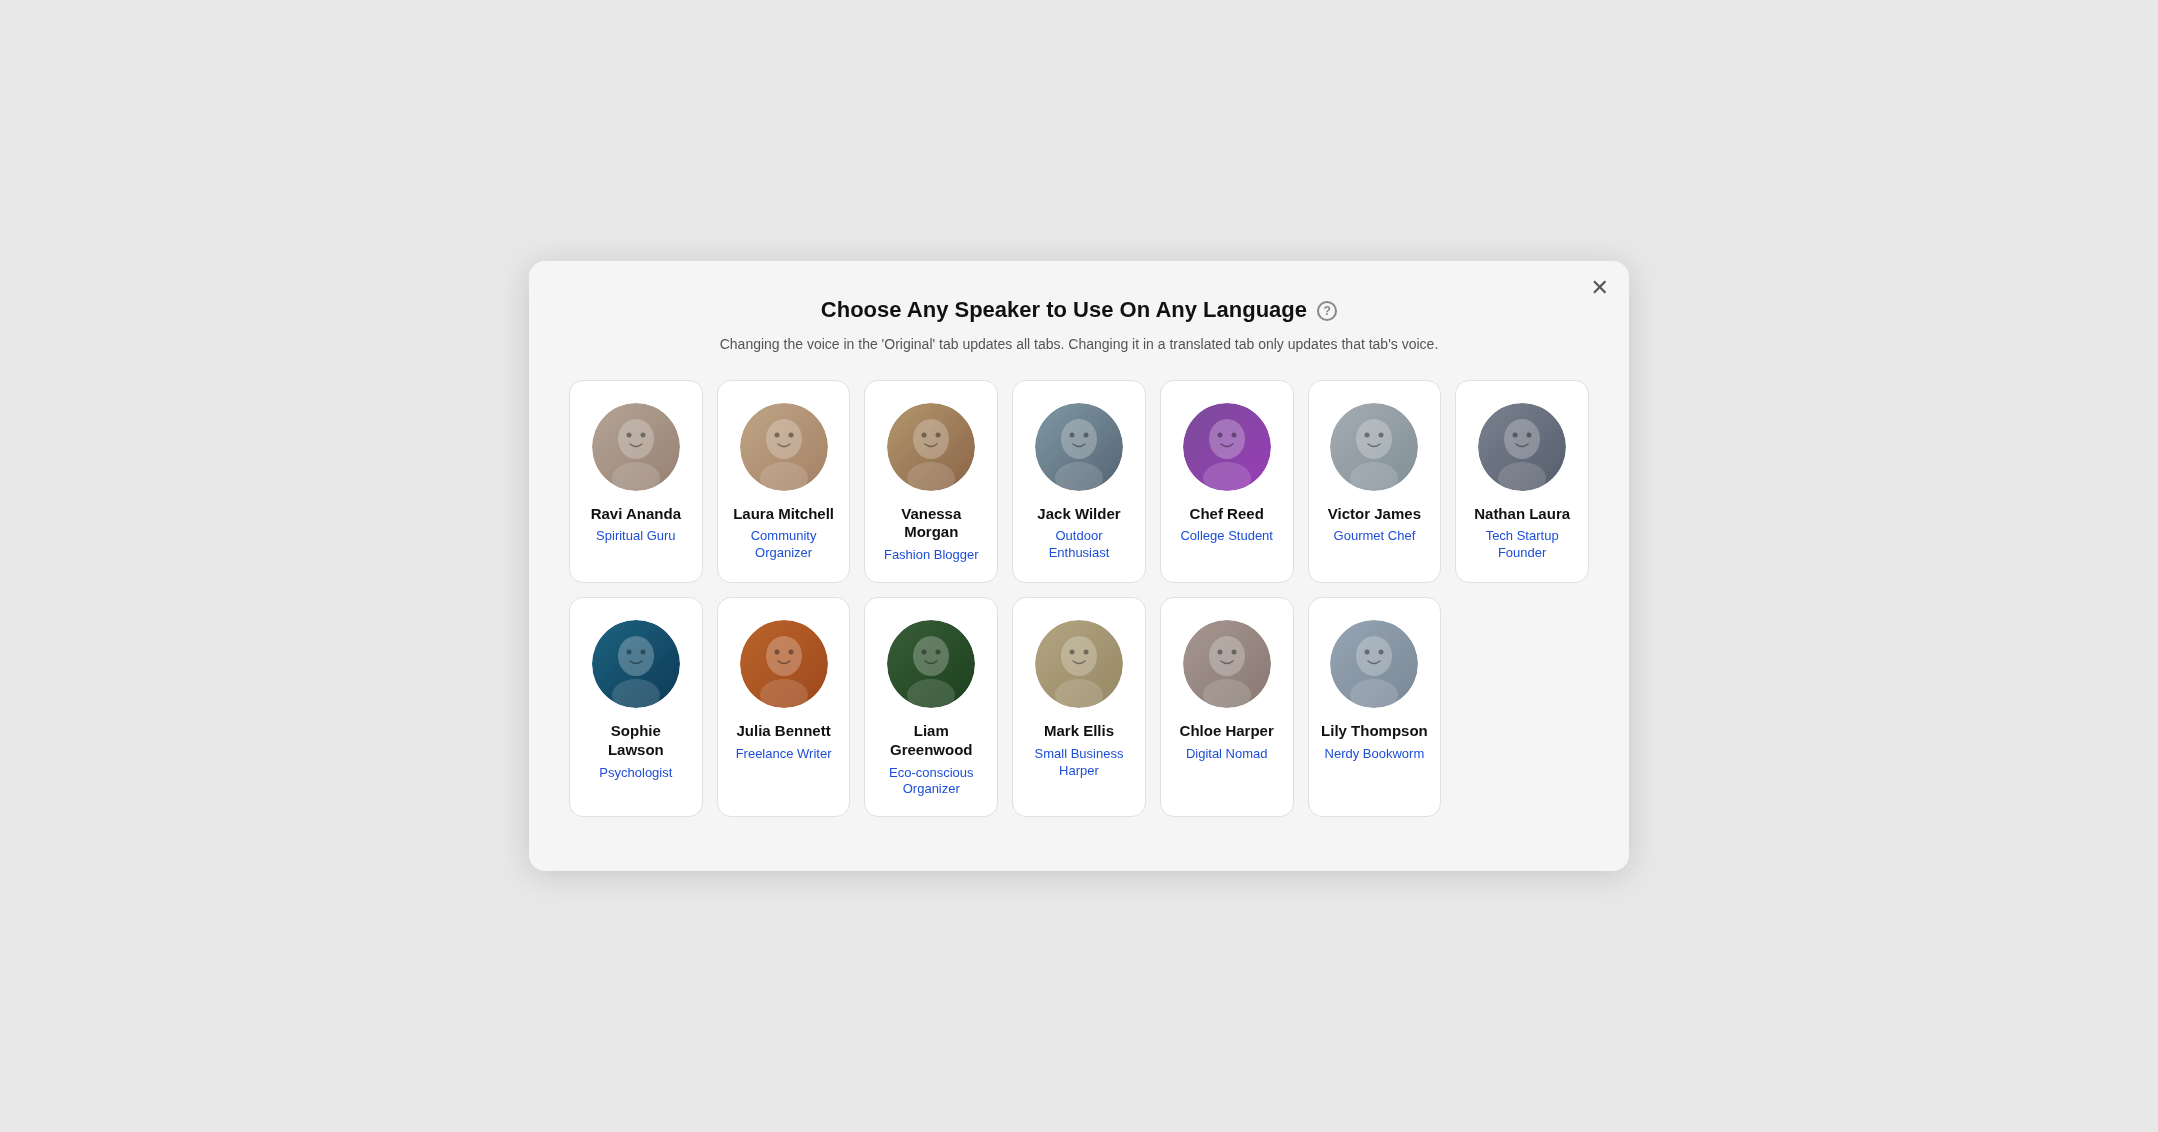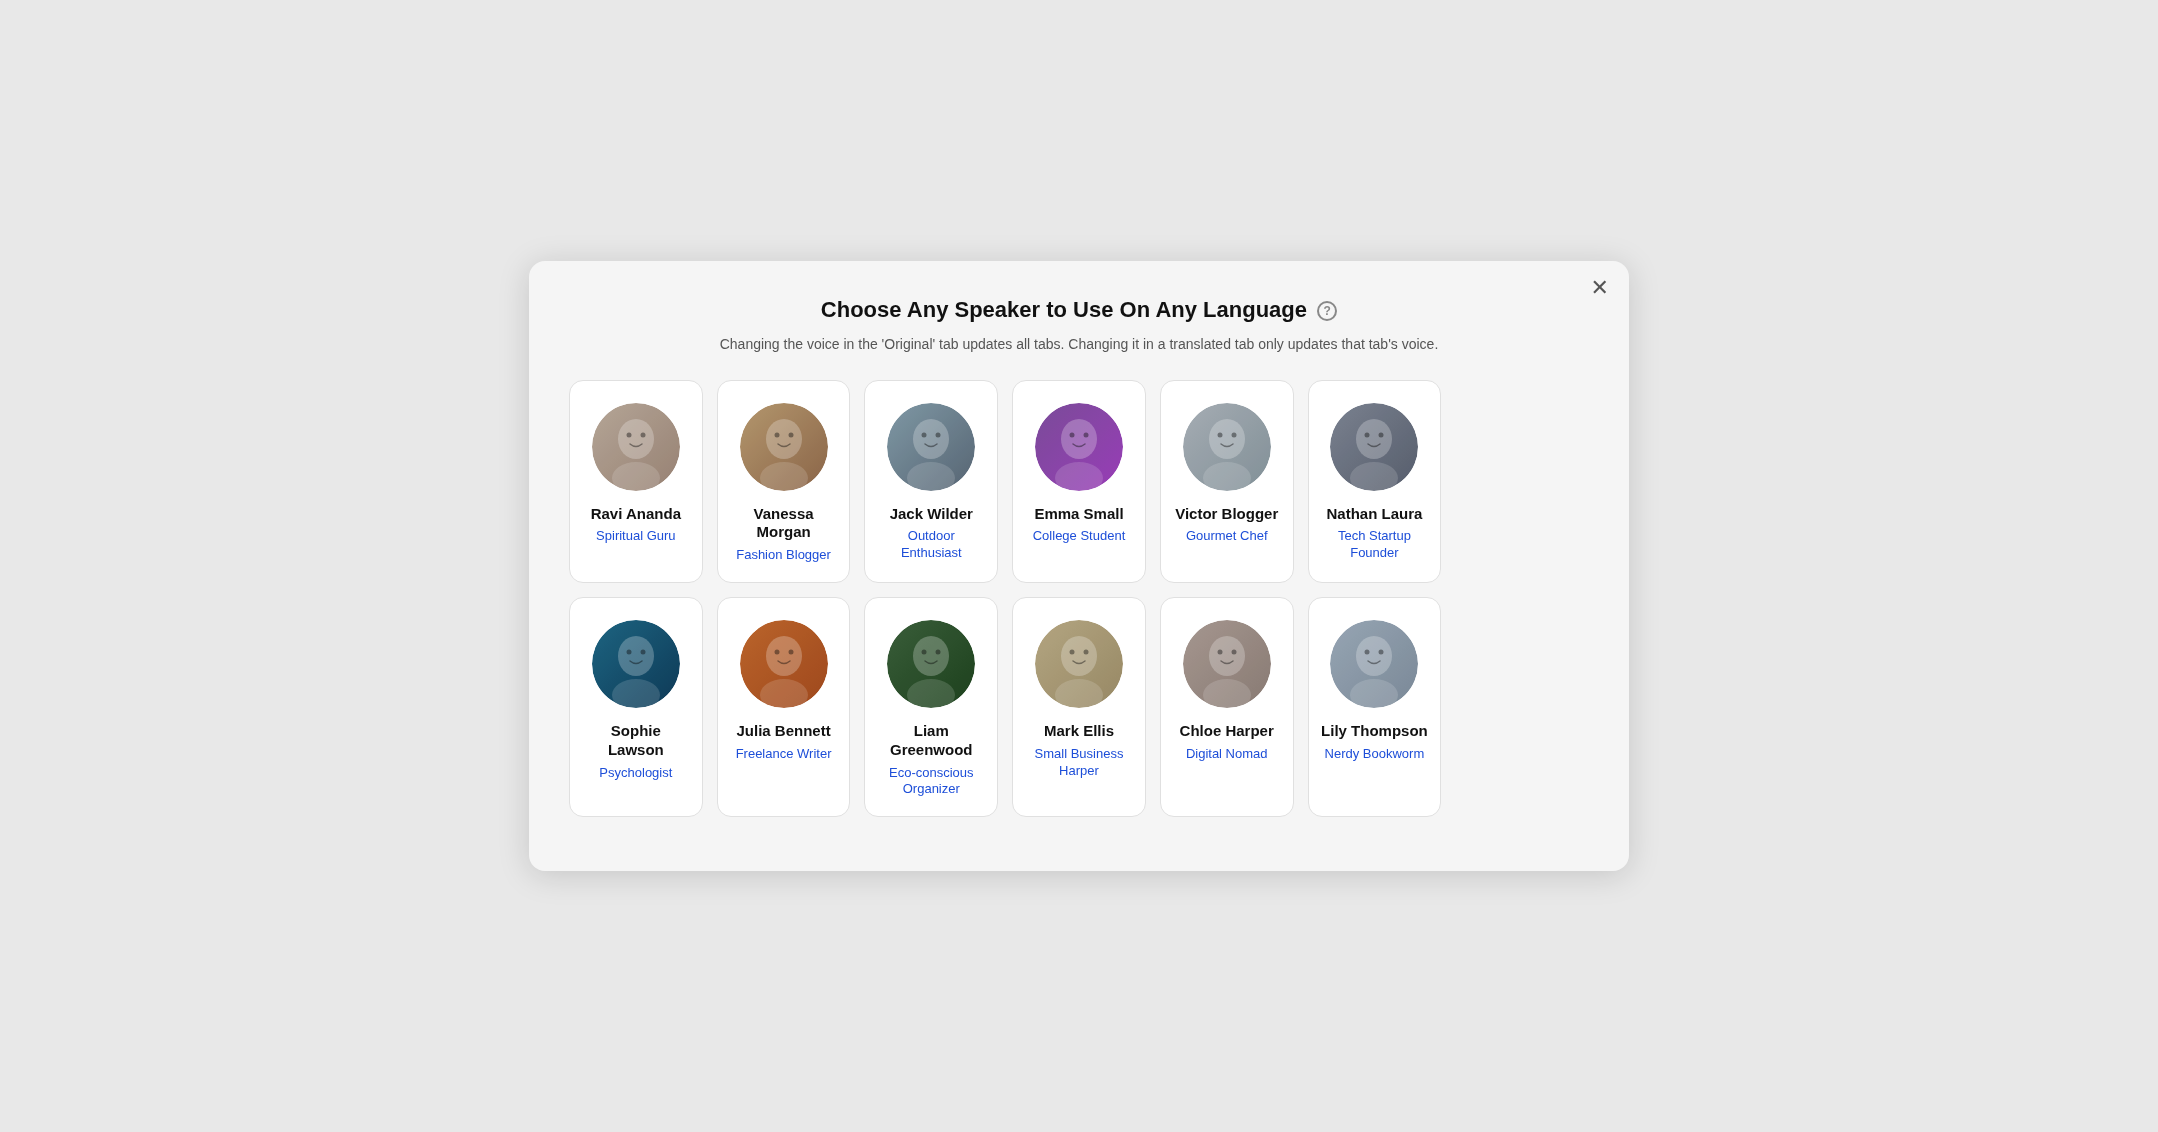--- a/index.html
+++ b/index.html
@@ -157,20 +157,40 @@
 
         <path d="M38 41 Q44 46 50 41" stroke="rgba(0,0,0,0.4)" stroke-width="1.5" fill="none" stroke-linecap="round"></path>
       </svg>
           </div>
         </div>
         <div class="speaker-name">Ravi Ananda</div>
         <div class="speaker-role">Spiritual Guru</div>
       </div>
       <div class="speaker-card">
         <div class="avatar">
+          <div class="avatar-placeholder av-laura">
+      <svg viewBox="0 0 88 88" xmlns="http://www.w3.org/2000/svg" class="face-svg">
+        <circle cx="44" cy="44" r="44" fill="rgba(0,0,0,0.1)"></circle>
+
+        <ellipse cx="44" cy="36" rx="18" ry="20" fill="rgba(255,255,255,0.25)"></ellipse>
+
+        <ellipse cx="44" cy="75" rx="24" ry="16" fill="rgba(255,255,255,0.15)"></ellipse>
+
+        <circle cx="37" cy="32" r="2.5" fill="rgba(0,0,0,0.4)"></circle>
+        <circle cx="51" cy="32" r="2.5" fill="rgba(0,0,0,0.4)"></circle>
+
+        <path d="M38 41 Q44 46 50 41" stroke="rgba(0,0,0,0.4)" stroke-width="1.5" fill="none" stroke-linecap="round"></path>
+      </svg>
+          </div>
+        </div>
+        <div class="speaker-name">Laura Mitchell</div>
+        <div class="speaker-role">Community Organizer</div>
+      </div>
+      <div class="speaker-card">
+        <div class="avatar">
           <div class="avatar-placeholder av-vanessa">
       <svg viewBox="0 0 88 88" xmlns="http://www.w3.org/2000/svg" class="face-svg">
         <circle cx="44" cy="44" r="44" fill="rgba(0,0,0,0.1)"></circle>
 
         <ellipse cx="44" cy="36" rx="18" ry="20" fill="rgba(255,255,255,0.25)"></ellipse>
 
         <ellipse cx="44" cy="75" rx="24" ry="16" fill="rgba(255,255,255,0.15)"></ellipse>
 
         <circle cx="37" cy="32" r="2.5" fill="rgba(0,0,0,0.4)"></circle>
         <circle cx="51" cy="32" r="2.5" fill="rgba(0,0,0,0.4)"></circle>
@@ -212,41 +232,41 @@
 
         <ellipse cx="44" cy="75" rx="24" ry="16" fill="rgba(255,255,255,0.15)"></ellipse>
 
         <circle cx="37" cy="32" r="2.5" fill="rgba(0,0,0,0.4)"></circle>
         <circle cx="51" cy="32" r="2.5" fill="rgba(0,0,0,0.4)"></circle>
 
         <path d="M38 41 Q44 46 50 41" stroke="rgba(0,0,0,0.4)" stroke-width="1.5" fill="none" stroke-linecap="round"></path>
       </svg>
           </div>
         </div>
-        <div class="speaker-name">Emma Small</div>
+        <div class="speaker-name">Chef Reed</div>
         <div class="speaker-role">College Student</div>
       </div>
       <div class="speaker-card">
         <div class="avatar">
           <div class="avatar-placeholder av-victor">
       <svg viewBox="0 0 88 88" xmlns="http://www.w3.org/2000/svg" class="face-svg">
         <circle cx="44" cy="44" r="44" fill="rgba(0,0,0,0.1)"></circle>
 
         <ellipse cx="44" cy="36" rx="18" ry="20" fill="rgba(255,255,255,0.25)"></ellipse>
 
         <ellipse cx="44" cy="75" rx="24" ry="16" fill="rgba(255,255,255,0.15)"></ellipse>
 
         <circle cx="37" cy="32" r="2.5" fill="rgba(0,0,0,0.4)"></circle>
         <circle cx="51" cy="32" r="2.5" fill="rgba(0,0,0,0.4)"></circle>
 
         <path d="M38 41 Q44 46 50 41" stroke="rgba(0,0,0,0.4)" stroke-width="1.5" fill="none" stroke-linecap="round"></path>
       </svg>
           </div>
         </div>
-        <div class="speaker-name">Victor Blogger</div>
+        <div class="speaker-name">Victor James</div>
         <div class="speaker-role">Gourmet Chef</div>
       </div>
       <div class="speaker-card">
         <div class="avatar">
           <div class="avatar-placeholder av-nathan">
       <svg viewBox="0 0 88 88" xmlns="http://www.w3.org/2000/svg" class="face-svg">
         <circle cx="44" cy="44" r="44" fill="rgba(0,0,0,0.1)"></circle>
 
         <ellipse cx="44" cy="36" rx="18" ry="20" fill="rgba(255,255,255,0.25)"></ellipse>
 

